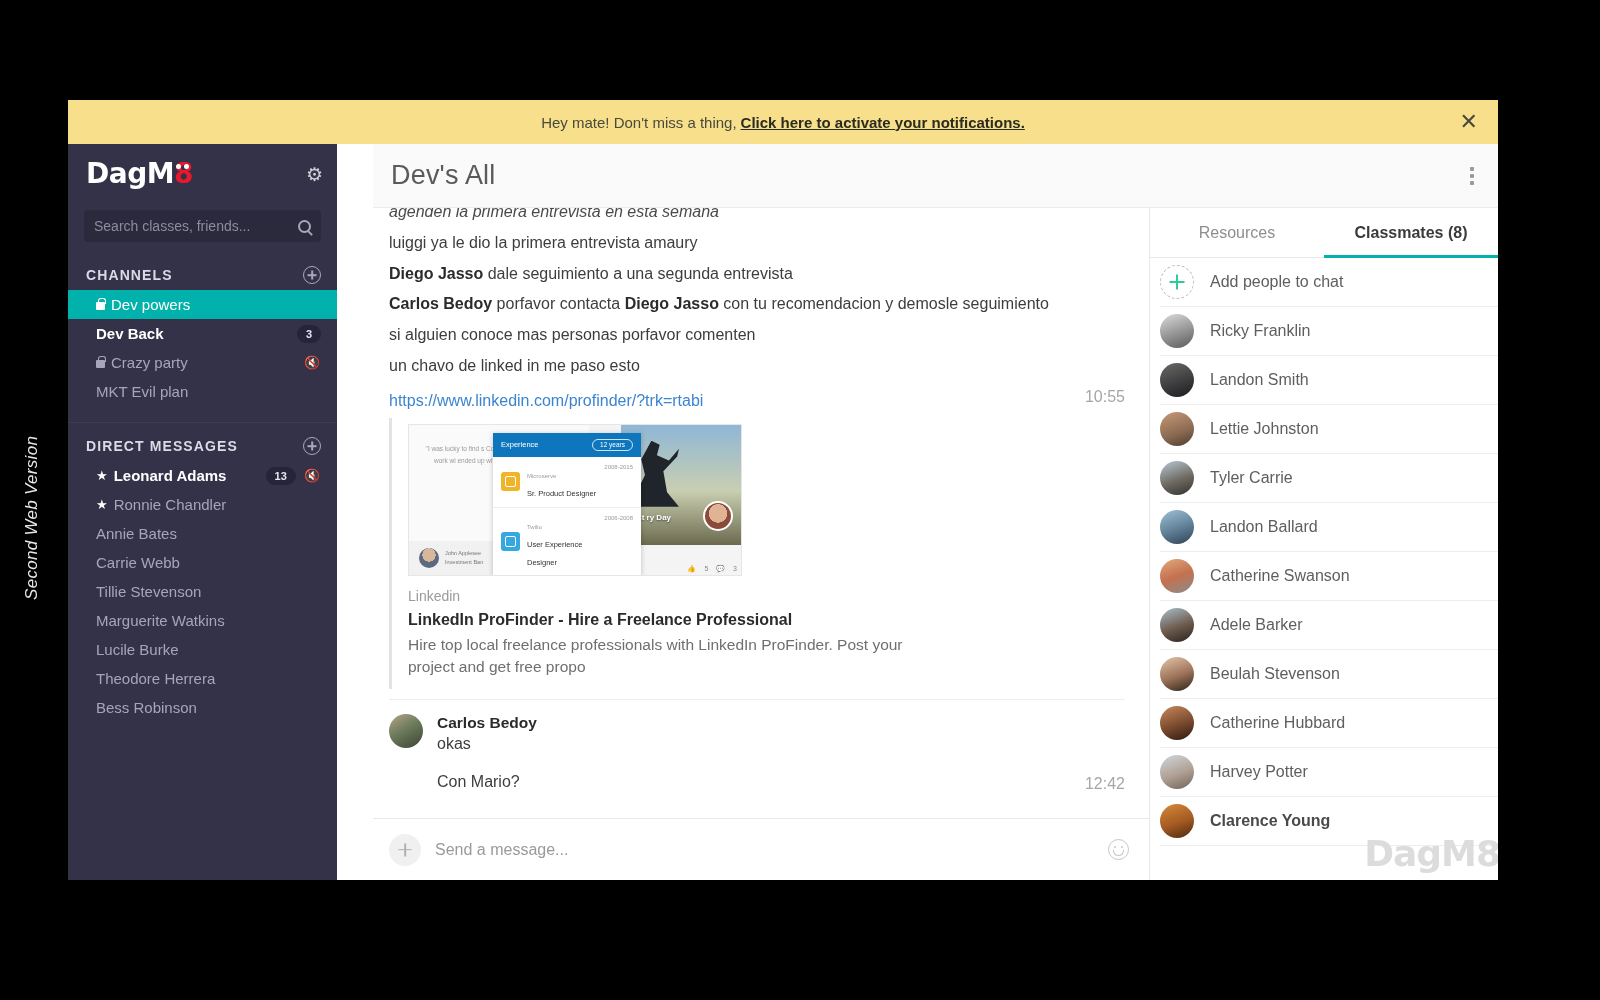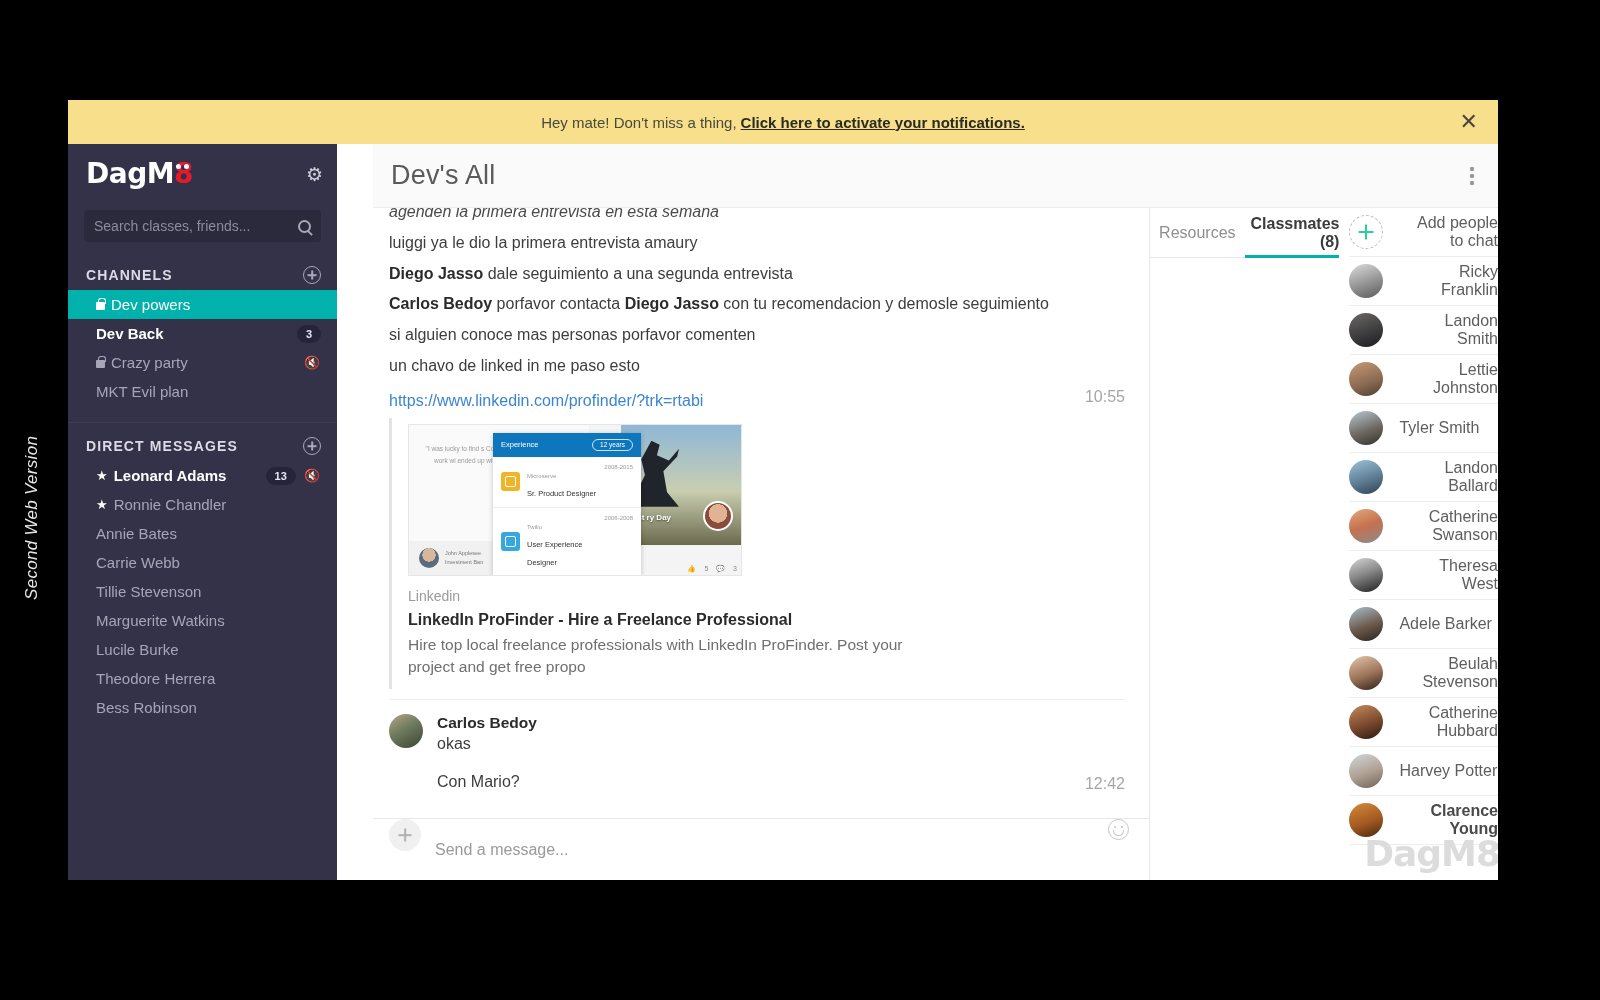--- a/index.html
+++ b/index.html
@@ -328,21 +328,21 @@
     background: linear-gradient(150deg,#b7a68c 0%,#6d7b5c 45%,#3c4433 100%);
   }
   .msg-block .content { flex: 1; min-width: 0; }
   .msg-block .who { font-size: 15.5px; font-weight: bold; color: #2b2b2b; }
   .msg-block .txt { font-size: 16px; color: #3d3d3d; padding-top: 3px; }
   .msg-block .txt2 { font-size: 16px; color: #3d3d3d; padding-top: 20px; }
 
   .composer {
     flex: none; height: 62px;
     border-top: 1px solid #e8e8e8;
-    display: flex; 
+    display: flex; align-items: center;
     padding: 0 20px 0 16px; gap: 14px;
   }
   .composer .addbtn {
     width: 32px; height: 32px; border-radius: 50%;
     background: #f0f0f0; position: relative; flex: none; cursor: pointer;
   }
   .composer .addbtn::before, .composer .addbtn::after {
     content: ""; position: absolute; background: #b0b0b0; left: 50%; top: 50%;
   }
   .composer .addbtn::before { width: 13px; height: 1.6px; transform: translate(-50%,-50%); }
@@ -364,22 +364,22 @@
   .smiley::after {
     content: ""; position: absolute; left: 4px; top: 10px;
     width: 9px; height: 4.5px;
     border: 1.6px solid #c6c6c6; border-top: 0;
     border-radius: 0 0 9px 9px;
   }
 
   
   #rightpanel {
     width: 348px; flex: none;
-    display: flex; flex-direction: row;
-    background: #fff; position: relative; text-align: right;
+    display: flex; flex-direction: column;
+    background: #fff; position: relative;
   }
   .tabs { display: flex; height: 50px; flex: none; border-bottom: 1px solid #e8e8e8; }
   .tab {
     flex: 1; display: flex; align-items: center; justify-content: center;
     font-size: 16px; color: #8e8e8e; cursor: pointer; position: relative;
   }
   .tab.active { color: #3b3b3b; font-weight: bold; }
   .tab.active::after {
     content: ""; position: absolute; left: 0; right: 0; bottom: -1px;
     height: 3px; background: #00b2ab;
@@ -623,33 +623,29 @@
                 <div class="person">
                   <span class="ava" style="background:linear-gradient(160deg,#6d6a66 0%,#3a3a3c 60%,#1d1d20 100%)"></span>
                   <span class="nm">Landon Smith</span>
                 </div>
                 <div class="person">
                   <span class="ava" style="background:linear-gradient(160deg,#c79a77 0%,#8a6a52 60%,#4e3d30 100%)"></span>
                   <span class="nm">Lettie Johnston</span>
                 </div>
                 <div class="person">
                   <span class="ava" style="background:linear-gradient(160deg,#b9c9d6 0%,#6f6b63 55%,#32302c 100%)"></span>
-                  <span class="nm">Tyler Smith</span>
+                  <span class="nm">Tyler Carrie</span>
                 </div>
                 <div class="person">
                   <span class="ava" style="background:linear-gradient(160deg,#9fc3d6 0%,#5f7f96 55%,#2e4152 100%)"></span>
                   <span class="nm">Landon Ballard</span>
                 </div>
                 <div class="person">
                   <span class="ava" style="background:linear-gradient(160deg,#e2a97f 0%,#c4714f 50%,#8c8c8c 100%)"></span>
                   <span class="nm">Catherine Swanson</span>
-                </div>
-                <div class="person">
-                  <span class="ava" style="background:linear-gradient(160deg,#d6d6d6 0%,#8a8a8a 45%,#1d1d1d 100%)"></span>
-                  <span class="nm">Theresa West</span>
                 </div>
                 <div class="person">
                   <span class="ava" style="background:linear-gradient(160deg,#a9c0cc 0%,#6d5b4d 55%,#29211c 100%)"></span>
                   <span class="nm">Adele Barker</span>
                 </div>
                 <div class="person">
                   <span class="ava" style="background:linear-gradient(160deg,#e5c6ac 0%,#9a7257 55%,#2b2119 100%)"></span>
                   <span class="nm">Beulah Stevenson</span>
                 </div>
                 <div class="person">

